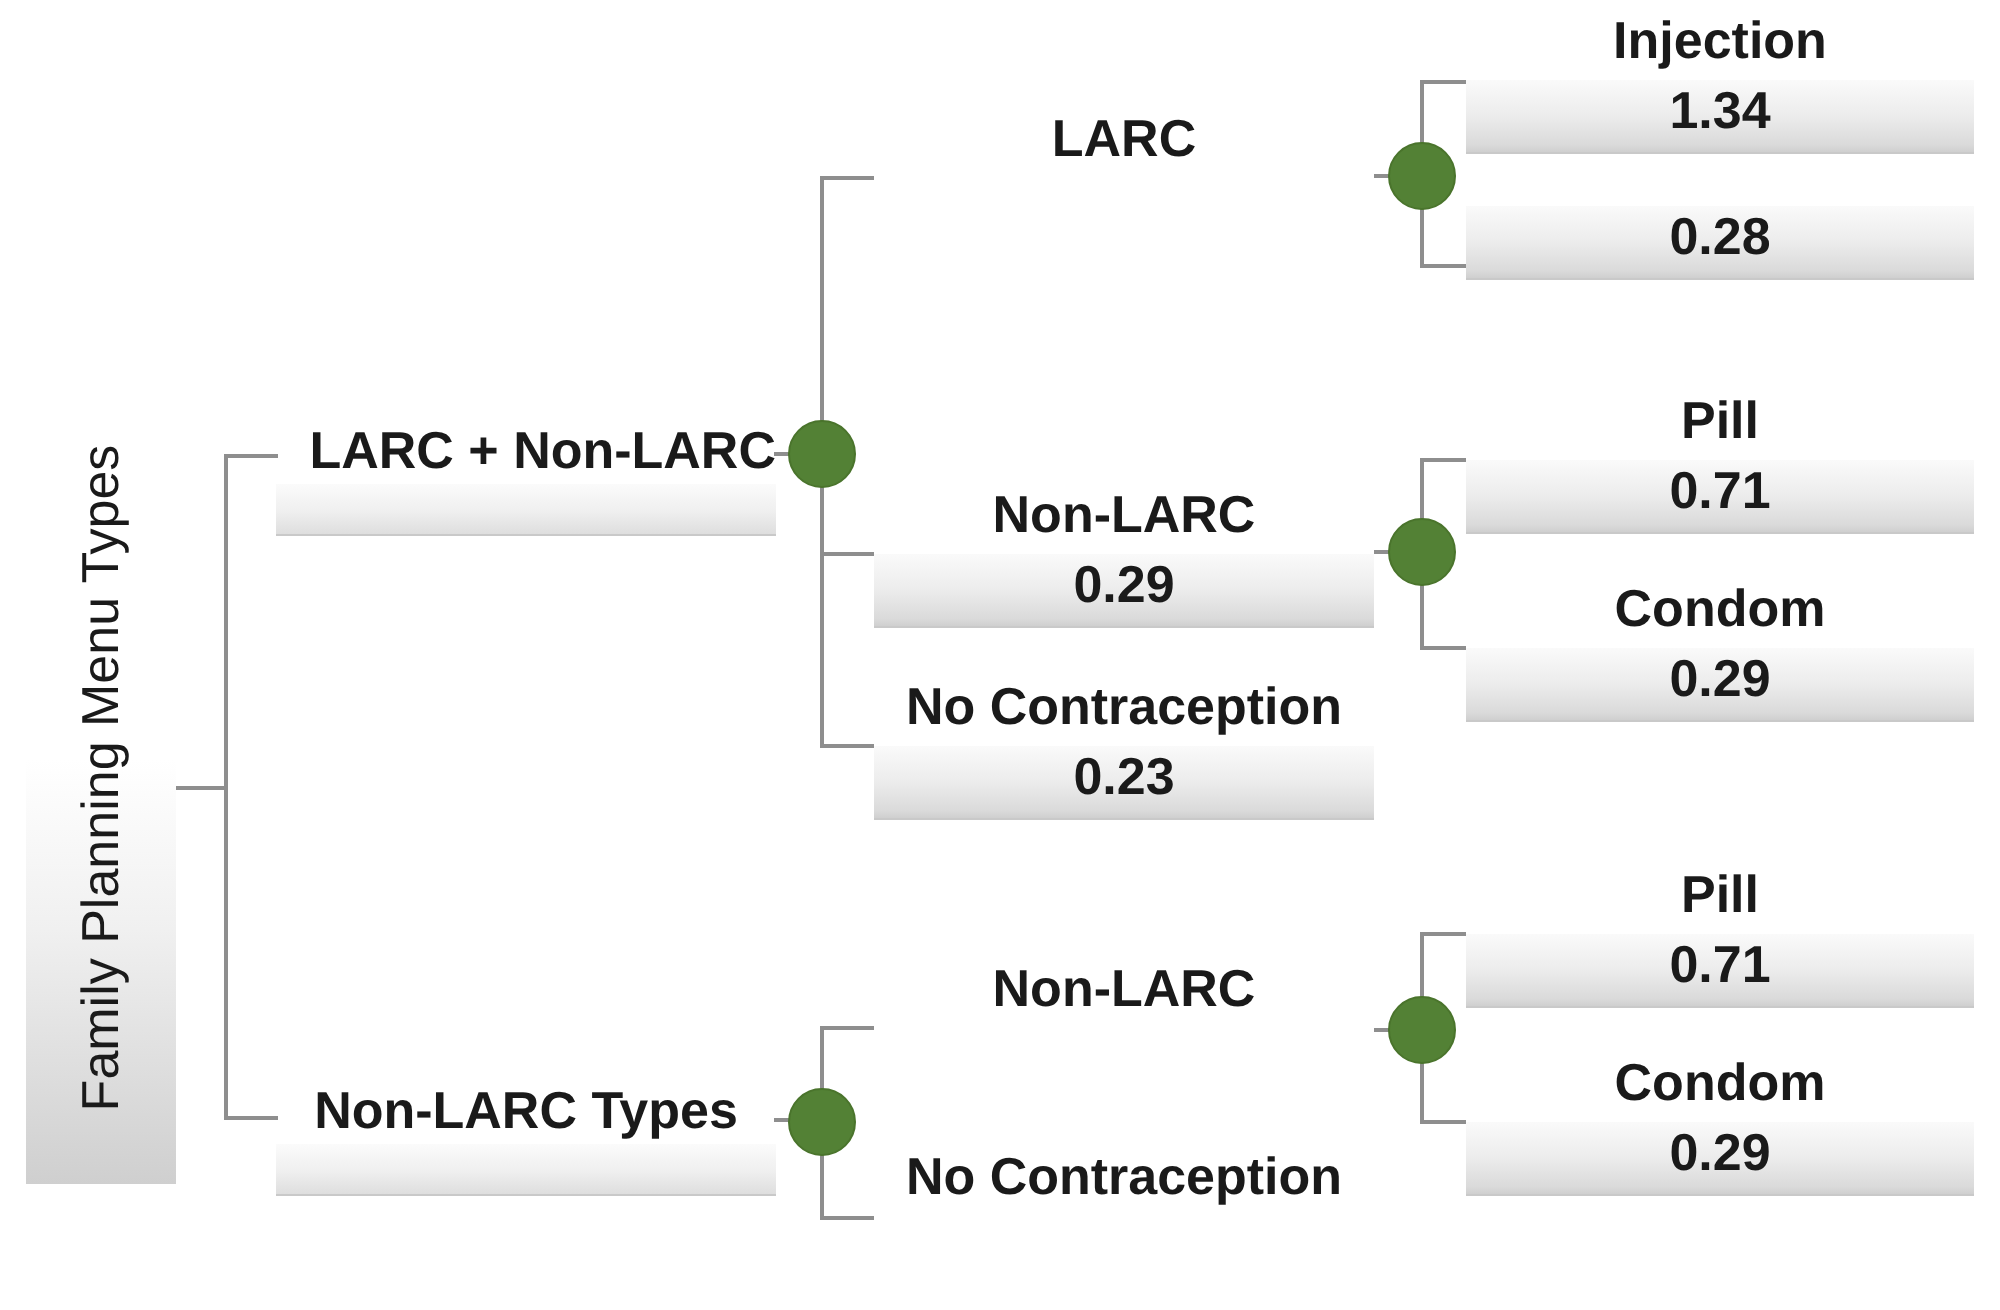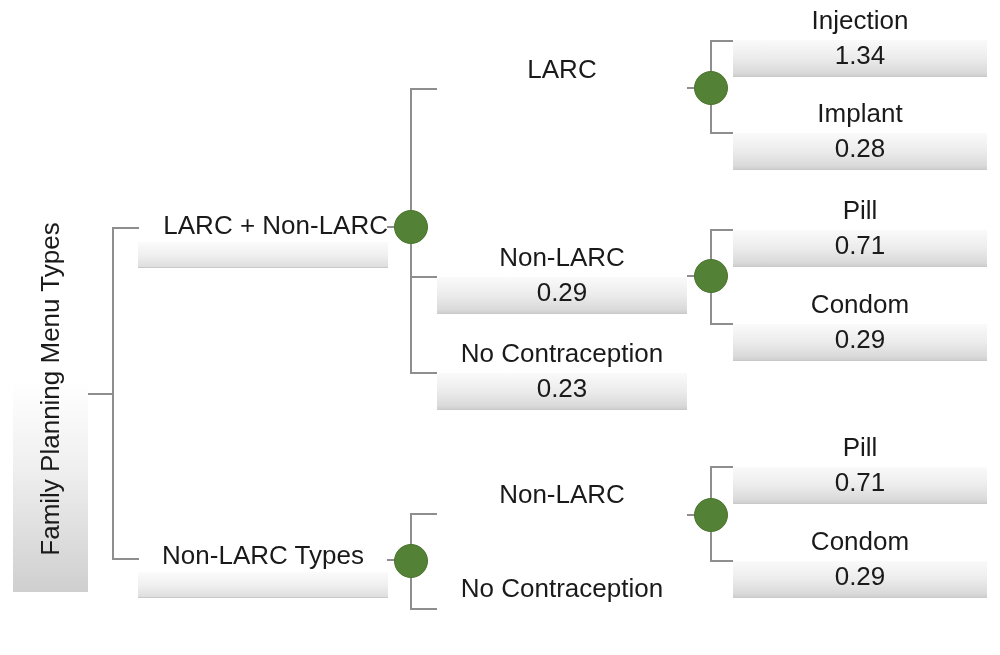--- a/index.html
+++ b/index.html
@@ -7,21 +7,21 @@
     position:relative;width:1000px;height:655px;background:#ffffff;overflow:hidden;
     font-family:"Liberation Sans","DejaVu Sans",sans-serif;color:#1a1a1a;
   }
   
   .hl{position:absolute;height:2px;background:#8e8e8e;}
   .vl{position:absolute;width:2px;background:#8e8e8e;}
   
   .dot{position:absolute;width:34px;height:34px;border-radius:50%;
        background:#538135;border:1px solid #4a742c;box-sizing:border-box;}
   
-  .node{position:absolute;text-align:center;}
+  .node{position:absolute;text-align:center;font-weight:bold;}
   .nlabel{font-size:26px;line-height:30px;white-space:nowrap;}
   .nbar{margin-top:5px;height:36px;line-height:31px;font-size:26px;
         background:linear-gradient(180deg,#fafafa 0%,#ececec 50%,#dadada 90%,#cfcfcf 100%);
         border-bottom:1px solid #c9c9c9;}
   .node.branch .nbar{margin-top:2px;height:25px;
         background:linear-gradient(180deg,#fbfbfb 0%,#efefef 55%,#dedede 100%);}
   
   .rootbox{position:absolute;left:13px;top:380px;width:75px;height:212px;
         background:linear-gradient(180deg,#ffffff 0%,#f0f0f0 40%,#cfcfcf 100%);}
   .rootlabel{position:absolute;left:-140px;top:373px;width:380px;height:32px;
@@ -110,21 +110,20 @@
   </div>
 
   <div class="node" style="left:733px;top:5px;width:254px;">
     <div class="nlabel">Injection</div>
     <div class="nbar">
       <span>1.34</span>
     </div>
   </div>
 
   <div class="node" style="left:733px;top:98px;width:254px;">
-    <div class="nlabel">Implant</div>
     <div class="nbar">
       <span>0.28</span>
     </div>
   </div>
 
   <div class="node" style="left:733px;top:195px;width:254px;">
     <div class="nlabel">Pill</div>
     <div class="nbar">
       <span>0.71</span>
     </div>

